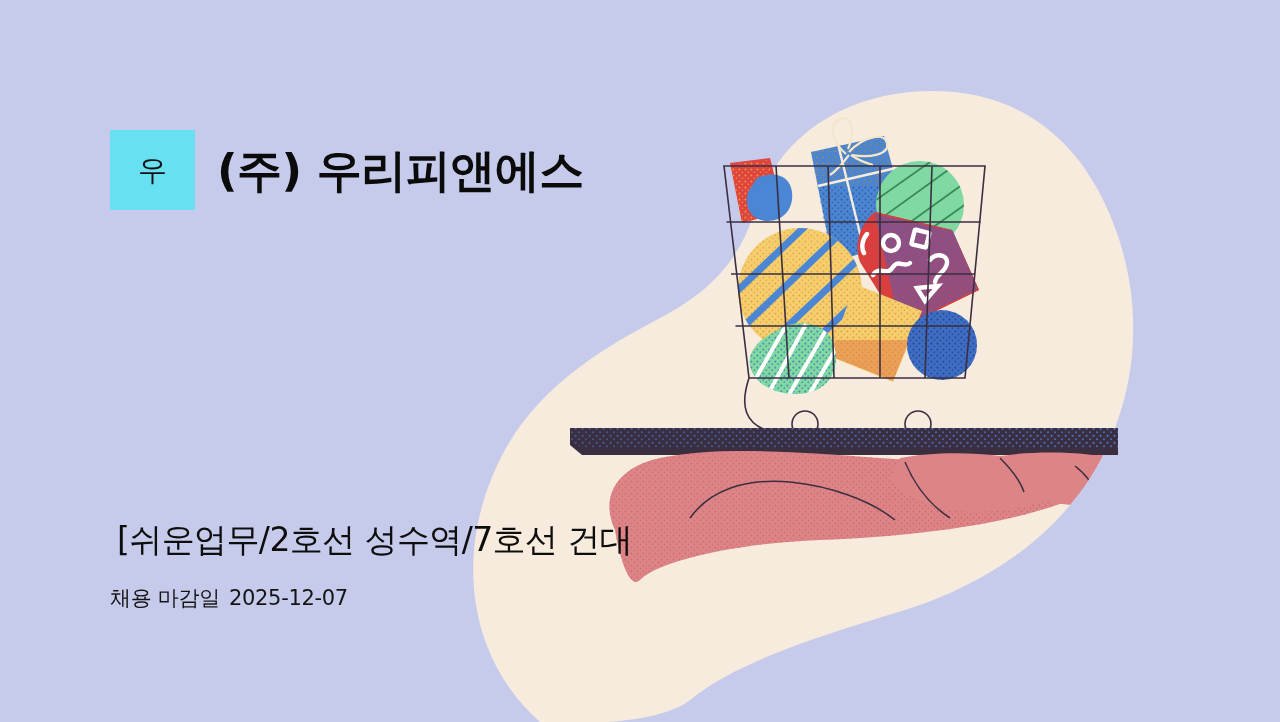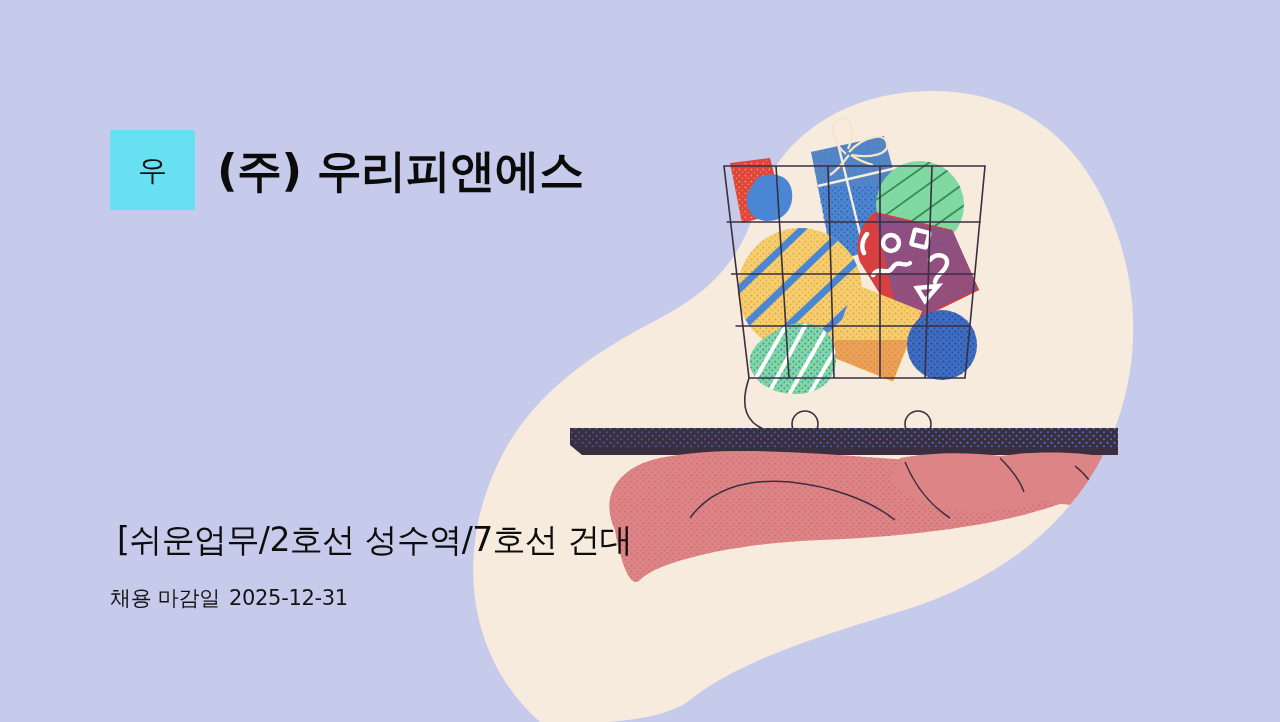--- a/index.html
+++ b/index.html
@@ -377,17 +377,17 @@
 
     <div class="logo-box">
       <span class="logo-glyph">우</span>
     </div>
 
     <div class="company-title">(주) 우리피앤에스</div>
 
     <div class="job-title">[쉬운업무/2호선 성수역/7호선 건대</div>
 
     <div class="deadline">
-      <span>채용 마감일</span><span class="gap"></span><span>2025-12-31</span>
+      <span>채용 마감일</span><span class="gap"></span><span>2025-12-07</span>
     </div>
 
   </div>
 </div>
 
 </body></html>

